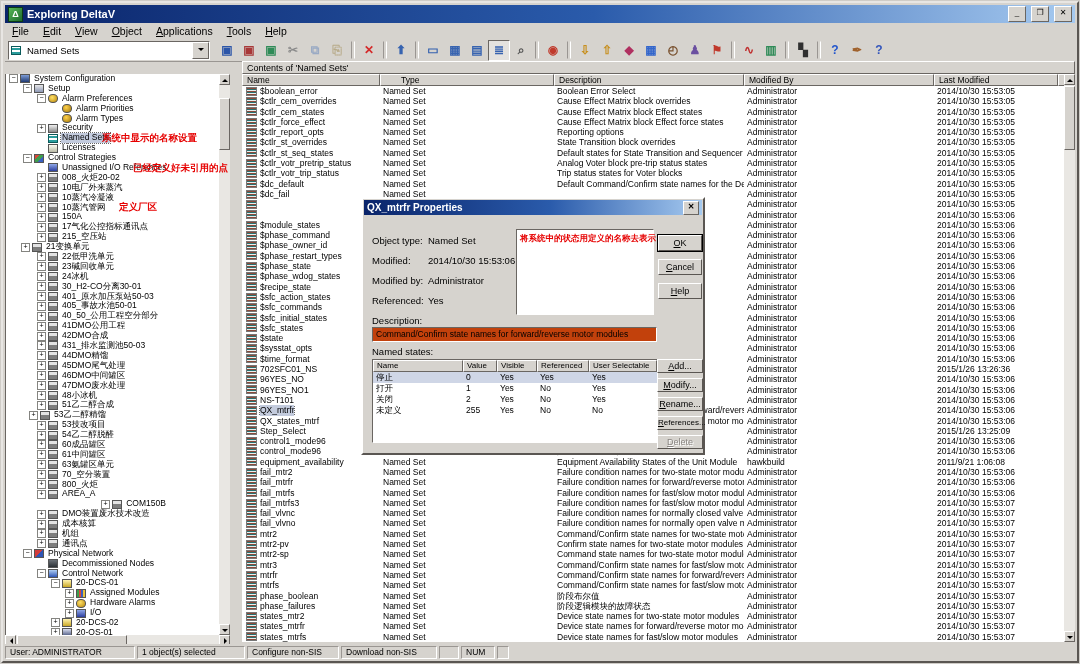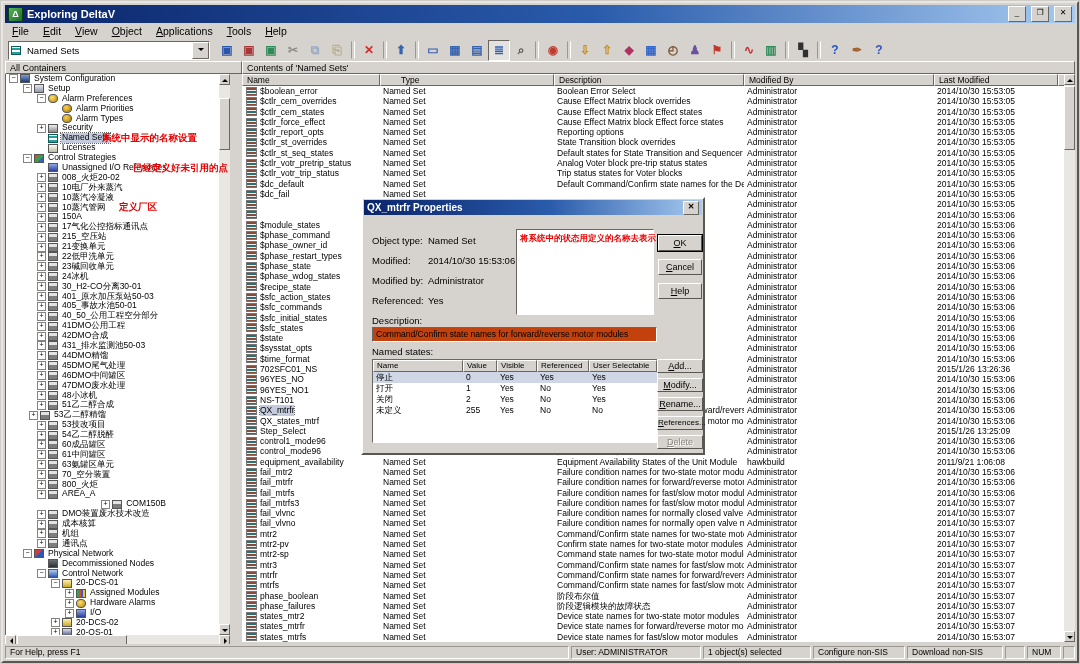--- a/index.html
+++ b/index.html
@@ -282,21 +282,20 @@
         <span>?</span>
       </span>
       <span class="tbi" style="color: rgb(160, 98, 45);">
         <span>✒</span>
       </span>
       <span class="tbi" style="color: rgb(51, 85, 187);">
         <span>?</span>
       </span>
   </div>
 
-  <div class="phead left">All Containers</div>
   <div class="phead right">Contents of 'Named Sets'</div>
 
   <div class="tree-panel">
     <div class="titem" style="padding-left: 3px;">
       <span class="expander">−</span>
       <span class="ticon i-sysconfig"></span>
       <span class="lbl">System Configuration</span>
     </div>
       <div class="titem" style="padding-left: 17px;">
       <span class="expander">−</span>
@@ -371,21 +370,21 @@
       <div class="titem" style="padding-left: 31px;">
       <span class="expander">+</span>
       <span class="ticon i-area"></span>
       <span class="lbl">17气化公控指标通讯点</span>
     </div>
       <div class="titem" style="padding-left: 31px;">
       <span class="expander">+</span>
       <span class="ticon i-area"></span>
       <span class="lbl">215_空压站</span>
     </div>
-      <div class="titem" style="padding-left: 31px;">
+      <div class="titem" style="padding-left: 15px;">
       <span class="expander">+</span>
       <span class="ticon i-area"></span>
       <span class="lbl">21变换单元</span>
     </div>
       <div class="titem" style="padding-left: 31px;">
       <span class="expander">+</span>
       <span class="ticon i-area"></span>
       <span class="lbl">22低甲洗单元</span>
     </div>
       <div class="titem" style="padding-left: 31px;">
@@ -1231,21 +1230,20 @@
       <span class="btn b-help">Help</span>
       <span class="btn b-add">Add...</span>
       <span class="btn b-modify">Modify...</span>
       <span class="btn b-rename">Rename...</span>
       <span class="btn b-refs">References...</span>
       <span class="btn disabled b-del">Delete</span>
     </div>
   </div>
 
   <div class="statusbar">
-    <span class="sseg help">For Help, press F1</span>
     <span class="sseg" style="width: 130px;"><span>User: ADMINISTRATOR</span></span>
       <span class="sseg" style="width: 108px;"><span>1 object(s) selected</span></span>
       <span class="sseg" style="width: 92px;"><span>Configure non-SIS</span></span>
       <span class="sseg" style="width: 96px;"><span>Download non-SIS</span></span>
       <span class="sseg" style="width: 20px;"><span></span></span>
       <span class="sseg" style="width: 34px;"><span>NUM</span></span>
       <span class="sseg" style="width: 12px;"><span></span></span>
   </div>
 
 </div>

